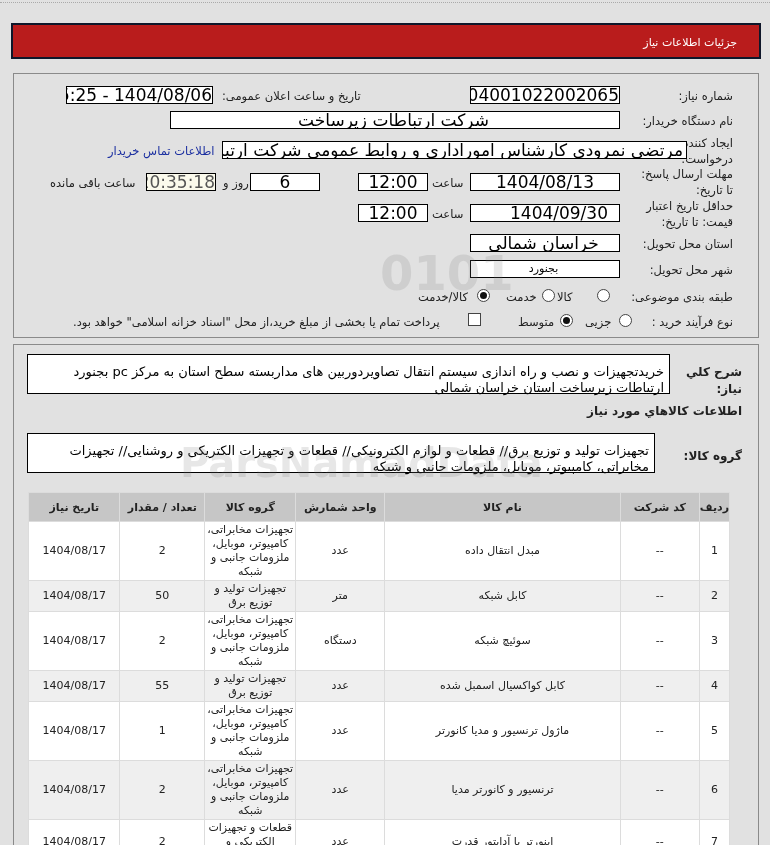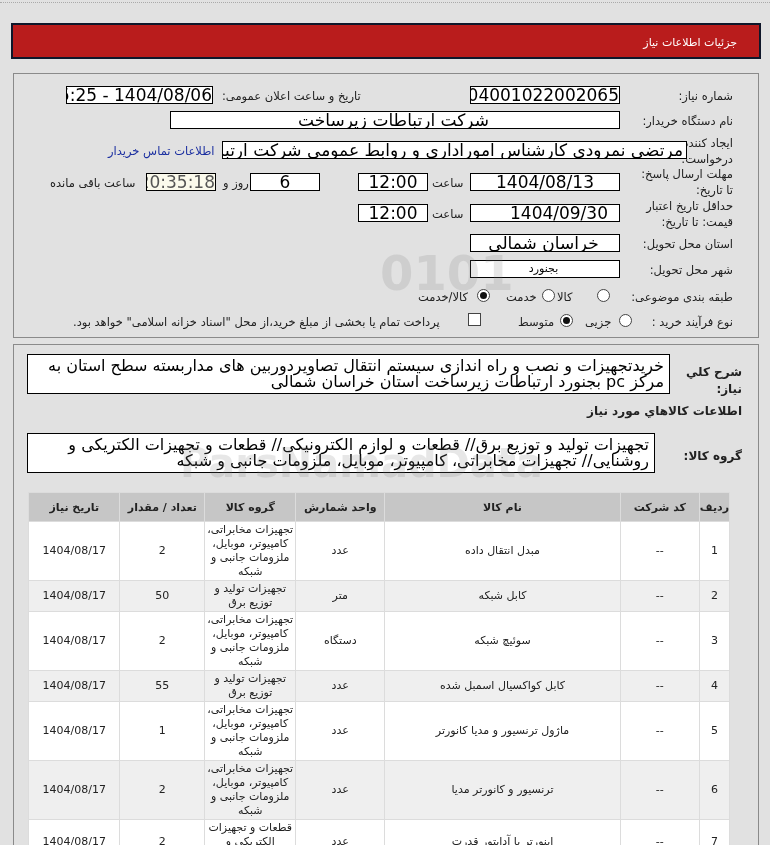--- a/index.html
+++ b/index.html
@@ -39,21 +39,21 @@
     border: 1px solid #444; background: #fff;
   }
   .radio.on::after {
     content: ""; position: absolute; left: 2px; top: 2px; width: 7px; height: 7px;
     border-radius: 50%; background: #111;
   }
   .checkbox { position: absolute; width: 13px; height: 13px; border: 1px solid #444; background: #fff; }
   .bold { font-weight: bold; font-size: 12px; }
   .textbox {
     position: absolute; background: #fff; border: 1px solid #000;
-    font-size: 16px; line-height: 16px; padding: 3px 5px; text-align: right;
+    font-size: 13px; line-height: 16px; padding: 9px 5px; text-align: right;
   }
   table.items {
     position: absolute; left: 28px; top: 492px; width: 702px;
     border-collapse: collapse; background: #fff; font-size: 11px;
   }
   table.items th {
     background: #c6c6c6; font-weight: bold; height: 29px; color: #222;
     border: 1px solid #dcdcdc; font-size: 11px;
   }
   table.items td {

